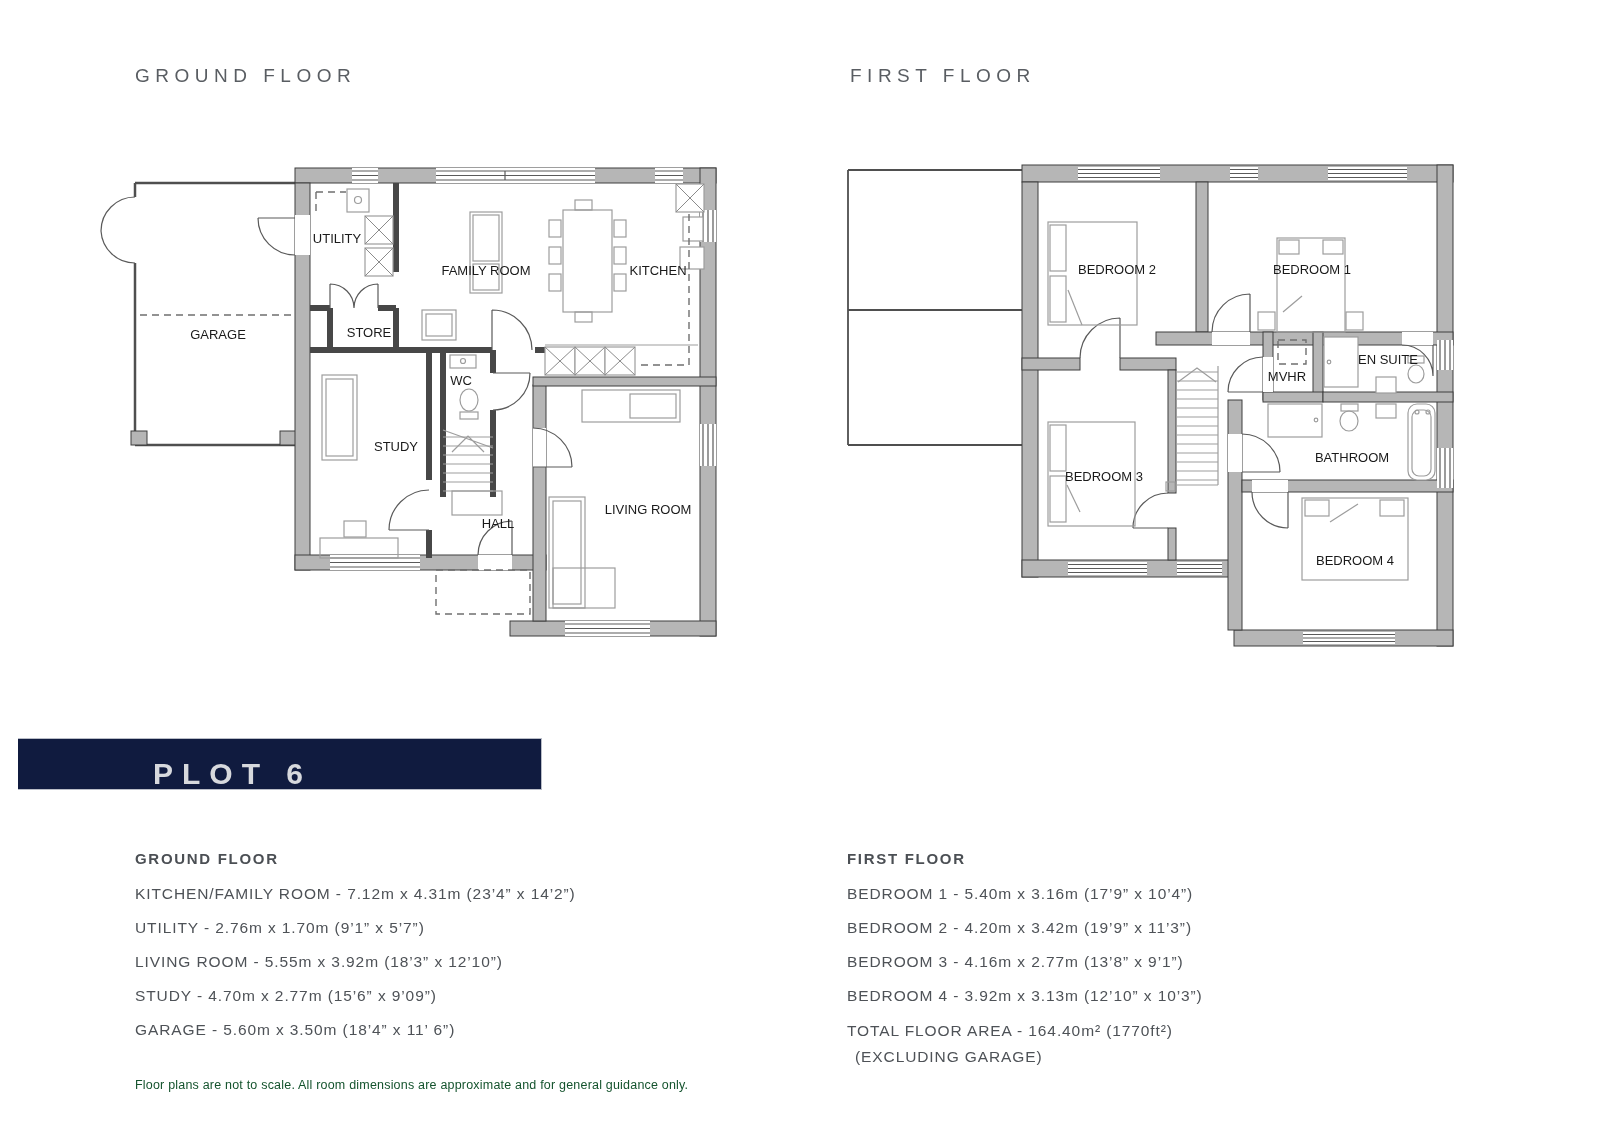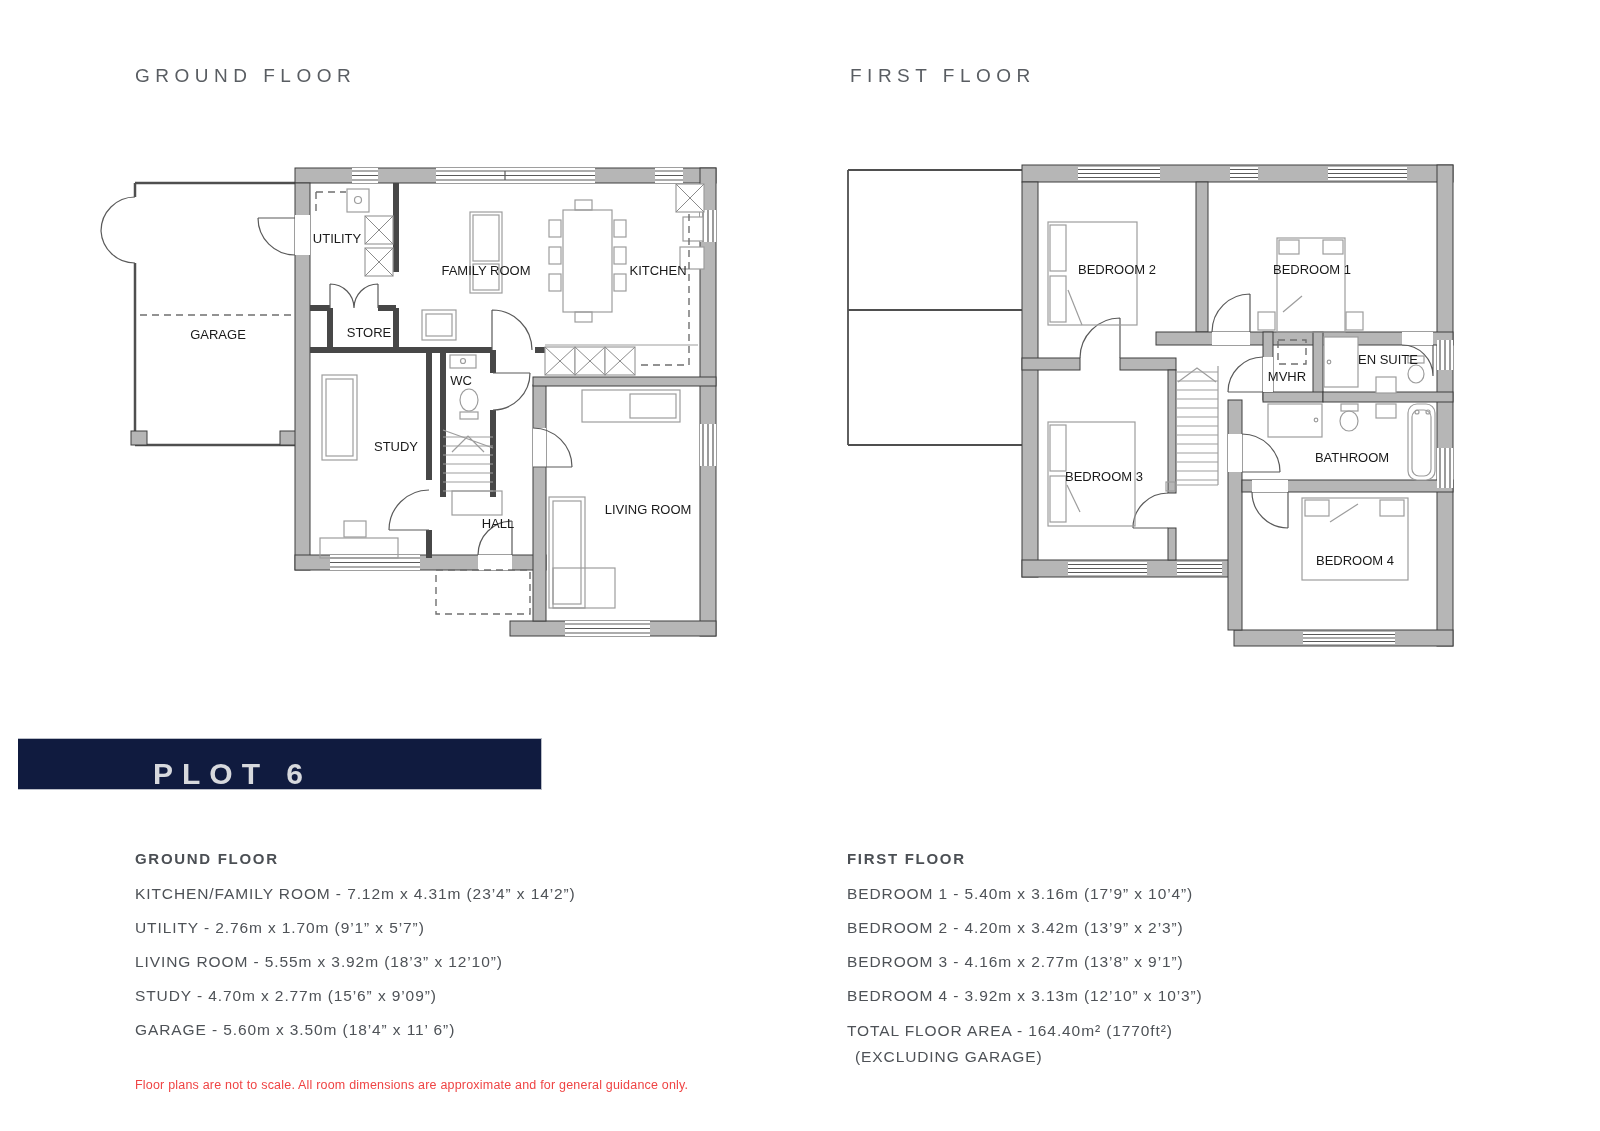--- a/index.html
+++ b/index.html
@@ -10,21 +10,21 @@
   .banner{position:absolute;left:0;top:738px;width:524px;height:52px;background:#101B3F;
           box-sizing:border-box;border:1px solid #b9bdc7;border-left:none;margin-left:18px;}
   .banner span{display:block;line-height:70px;padding-left:135px;font-size:30px;font-weight:600;
           letter-spacing:9px;color:#d7d9dd;}
   .spec-col{position:absolute;top:850px;width:640px;}
   .spec-col.left{left:135px;} .spec-col.right{left:847px;}
   .spec-heading{font-size:15px;font-weight:bold;letter-spacing:1.7px;color:#4b4f54;margin:0 0 19px;}
   .spec-item{font-size:15.5px;letter-spacing:0.9px;color:#4e5257;margin:0 0 18px;line-height:16px;}
   .spec-total{font-size:15.5px;letter-spacing:0.9px;color:#4e5257;margin:15px 0 0;line-height:18px;}
   .spec-note{font-size:15.5px;letter-spacing:0.9px;color:#4e5257;margin:8px;line-height:18px;}
-  .disclaimer{position:absolute;left:135px;top:1078px;font-size:12.5px;letter-spacing:0.2px;color:#ef4444;}
+  .disclaimer{position:absolute;left:135px;top:1078px;font-size:12.5px;letter-spacing:0.2px;color:#14532d;}
   
   .w{fill:#b6b6b6;stroke:#3e3e3e;stroke-width:1;}
   .ww{fill:#ffffff;stroke:none;}
   .wl{stroke:#5a5a5a;stroke-width:1.2;fill:none;}
   .iw{stroke:#474747;stroke-width:6;fill:none;}
   .tw{stroke:#4f4f4f;stroke-width:2.5;fill:none;}
   .dr{stroke:#5a5a5a;stroke-width:1.2;fill:none;}
   .fu{stroke:#9d9d9d;stroke-width:1.2;fill:#ffffff;}
   .fun{stroke:#9d9d9d;stroke-width:1.2;fill:none;}
   .xl{stroke:#8b8b8b;stroke-width:1;}
@@ -295,21 +295,21 @@
     <p class="spec-item">KITCHEN/FAMILY ROOM - 7.12m x 4.31m (23’4” x 14’2”)</p>
     <p class="spec-item">UTILITY - 2.76m x 1.70m (9’1” x 5’7”)</p>
     <p class="spec-item">LIVING ROOM - 5.55m x 3.92m (18’3” x 12’10”)</p>
     <p class="spec-item">STUDY - 4.70m x 2.77m (15’6” x 9’09”)</p>
     <p class="spec-item">GARAGE - 5.60m x 3.50m (18’4” x 11’ 6”)</p>
   </div>
 
   <div class="spec-col right">
     <p class="spec-heading">FIRST FLOOR</p>
     <p class="spec-item">BEDROOM 1 - 5.40m x 3.16m (17’9” x 10’4”)</p>
-    <p class="spec-item">BEDROOM 2 - 4.20m x 3.42m (13’9” x 2’3”)</p>
+    <p class="spec-item">BEDROOM 2 - 4.20m x 3.42m (19’9” x 11’3”)</p>
     <p class="spec-item">BEDROOM 3 - 4.16m x 2.77m (13’8” x 9’1”)</p>
     <p class="spec-item">BEDROOM 4 - 3.92m x 3.13m (12’10” x 10’3”)</p>
     <p class="spec-total">TOTAL FLOOR AREA - 164.40m² (1770ft²)</p>
     <p class="spec-note">(EXCLUDING GARAGE)</p>
   </div>
 
   <div class="disclaimer">Floor plans are not to scale. All room dimensions are approximate and for general guidance only.</div>
 
 </div>
 

